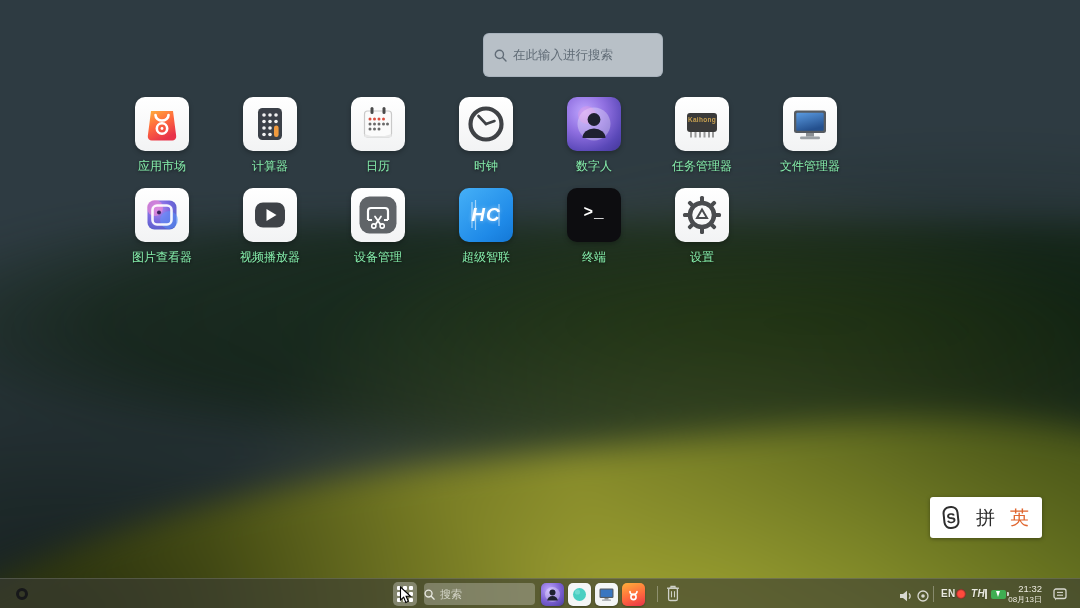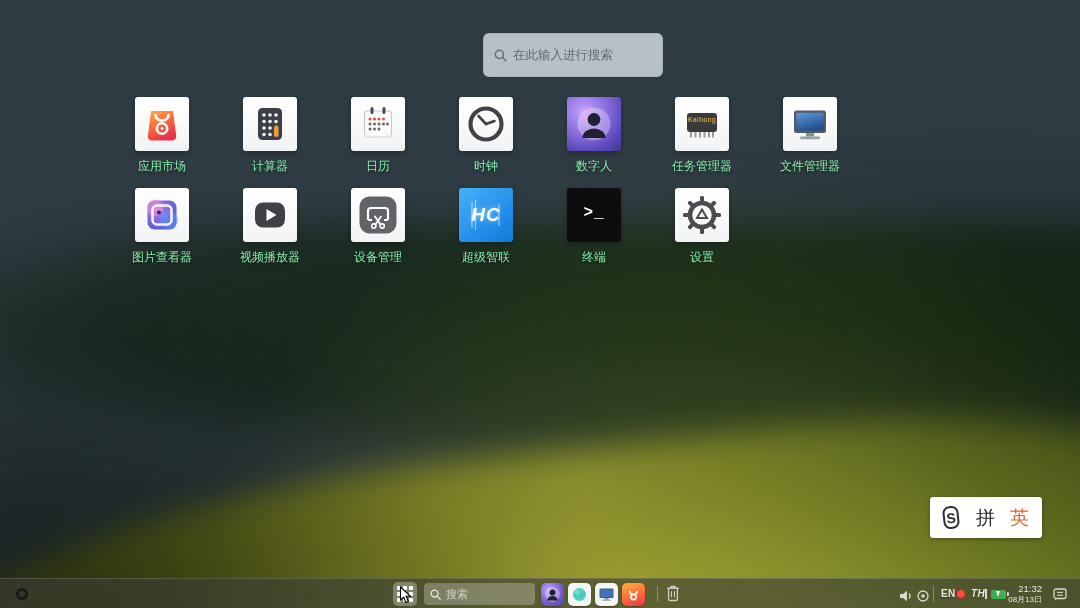--- a/index.html
+++ b/index.html
@@ -26,21 +26,21 @@
     background:rgba(223,230,237,0.78); border:1px solid rgba(160,172,182,0.65); border-radius:6px;
     display:flex; align-items:center; padding:0 8px 0 10px;margin-left:8px; }
   .top-search svg { flex:0 0 auto; margin-right:6px; }
   .top-search input { border:0; outline:0; background:transparent; width:100%; font-size:12.5px; color:#49525c; }
   .top-search input::placeholder { color:#616c77; opacity:1; }
 
   
   .app-grid { position:absolute; left:108px; top:97px; width:864px; }
   .grid-row { display:flex; }
   .tile { width:108px; height:91px; display:flex; flex-direction:column; align-items:center; cursor:default; }
-  .tile-icon { position:relative; width:54px; height:54px; border-radius:3px; overflow:hidden;
+  .tile-icon { position:relative; width:54px; height:54px; border-radius:10px; overflow:hidden;
     box-shadow:0 2px 5px rgba(0,0,0,0.28); flex:0 0 auto; }
   .t-white { background:linear-gradient(180deg,#ffffff,#f2f3f4); }
   .t-purple { background:radial-gradient(circle at 32% 28%, #bfa6ff 0%, #8f6fe0 40%, #5a48b8 75%, #433798 100%); }
   .t-blue { background:linear-gradient(140deg,#45b0f7 0%, #1f8ae8 70%, #1478d6 100%); }
   .t-black { background:#0d0d10; }
   .tile-label { margin-top:7px; font-size:12px; color:#86efac; text-shadow:0 1px 3px rgba(0,0,0,0.65); white-space:nowrap; }
   .icon-overlay { position:absolute; left:0; top:0; width:100%; height:100%;
     display:flex; align-items:center; justify-content:center; pointer-events:none; }
   .chip-text { position:absolute; left:0; right:0; top:19px; text-align:center;
     font-size:6.5px; font-weight:bold; color:#c8a050; letter-spacing:0.3px; }
@@ -62,21 +62,21 @@
   
   .taskbar { position:absolute; left:0; right:0; bottom:0; height:30px;
     background:rgba(60,62,53,0.62); border-top:1px solid rgba(255,255,255,0.14); }
   .tb-abs { position:absolute; }
   .tb-circle { left:16px; top:9px; width:12px; height:12px; border:3.2px solid #17181a; border-radius:50%; }
   .tb-launcher { left:393px; top:3px; width:24px; height:24px; border-radius:5px;
     background:rgba(255,255,255,0.30); display:grid; grid-template-columns:repeat(3,4.5px);
     grid-template-rows:repeat(3,4.5px); gap:1.6px; align-content:center; justify-content:center; }
   .tb-launcher span { background:#fff; border-radius:1px; }
   .tb-search { left:424px; top:4px; width:111px; height:22px; border-radius:4px;
-    background:rgba(255,255,255,0.26); display:flex; align-items:center; padding:0 6px; }
+    background:rgba(255,255,255,0.26); display:flex; align-items:center; padding:0 0; }
   .tb-search svg { flex:0 0 auto; margin-right:5px; }
   .tb-search input { border:0; outline:0; background:transparent; width:100%; font-size:11px; color:#f2f2ea; }
   .tb-search input::placeholder { color:rgba(240,240,232,0.75); opacity:1; }
   .tb-pinned { left:541px; top:3.5px; display:flex; gap:4px; }
   .mini { width:23px; height:23px; border-radius:5px; overflow:hidden; box-shadow:0 1px 2px rgba(0,0,0,0.3); }
   .tb-sep { width:1px; height:16px; background:rgba(255,255,255,0.30); top:7px; }
   .tray-txt { top:9px; font-size:10px; font-weight:bold; color:#e9e9df; letter-spacing:0.3px;
     text-shadow:0 1px 1px rgba(0,0,0,0.4); }
   .red-dot { left:956px; top:10px; width:10px; height:10px; border-radius:50%;
     background:radial-gradient(circle,#ff4a3c 0 45%, #7a2d28 70%, rgba(0,0,0,0.25) 100%); }

